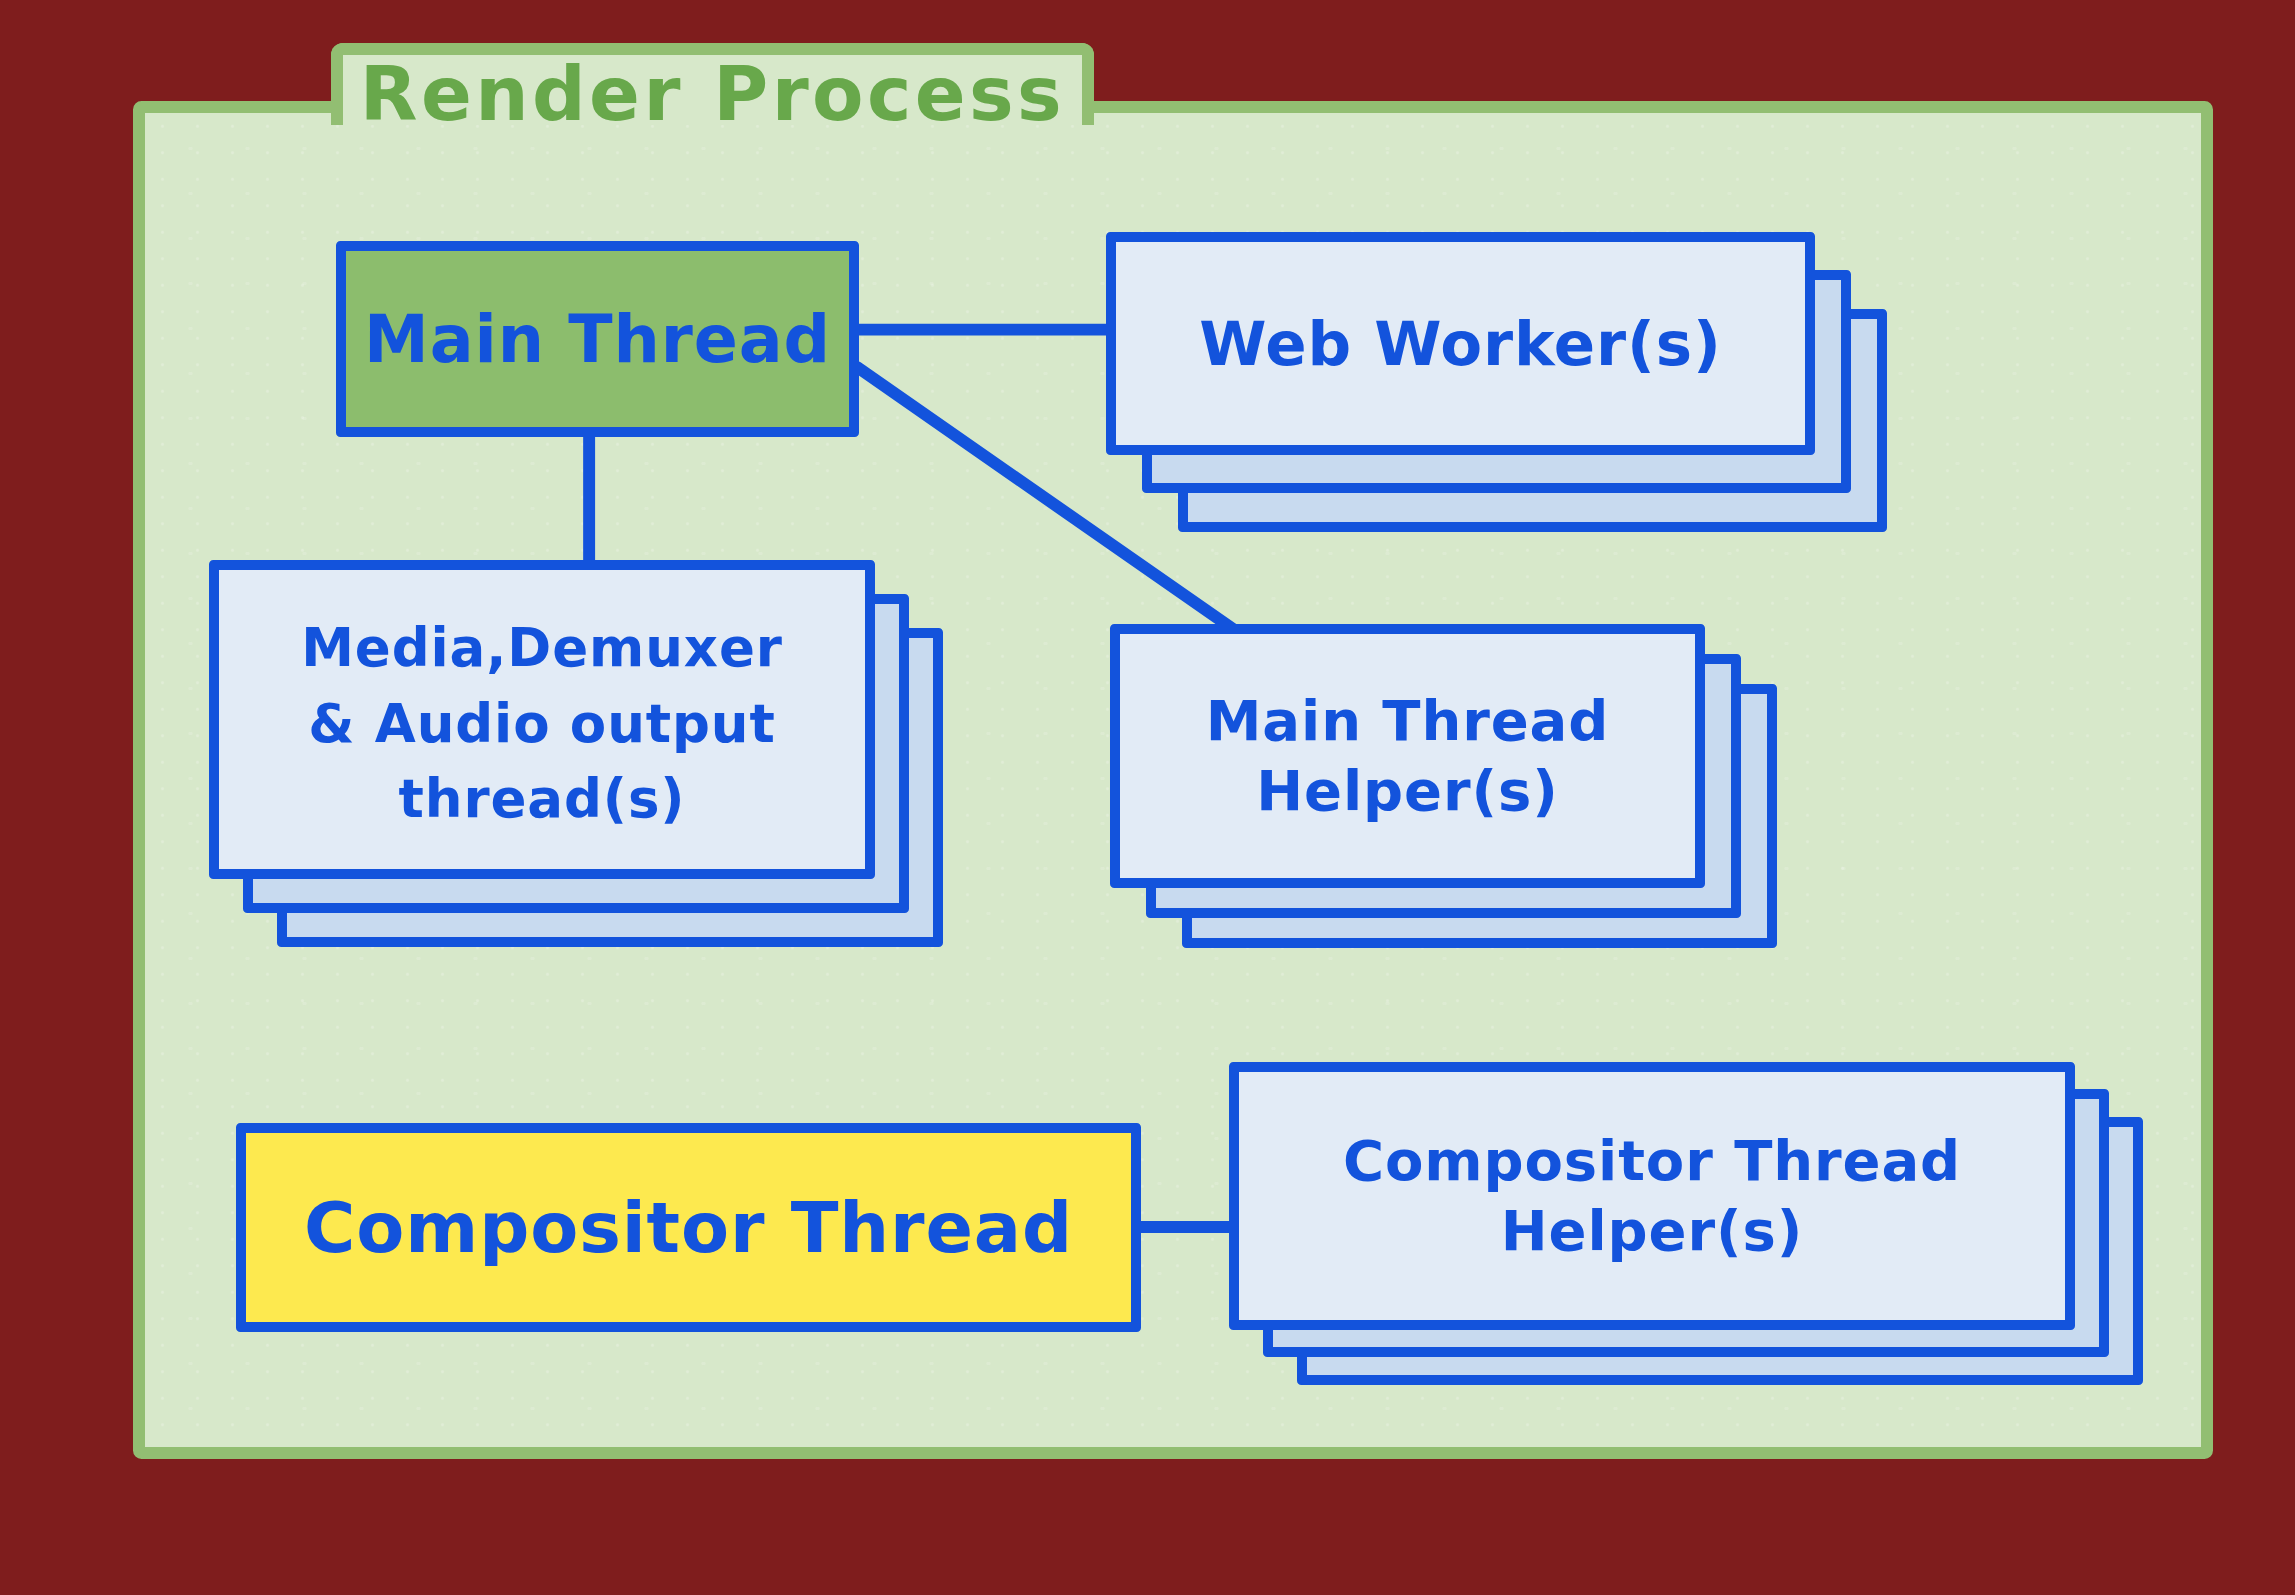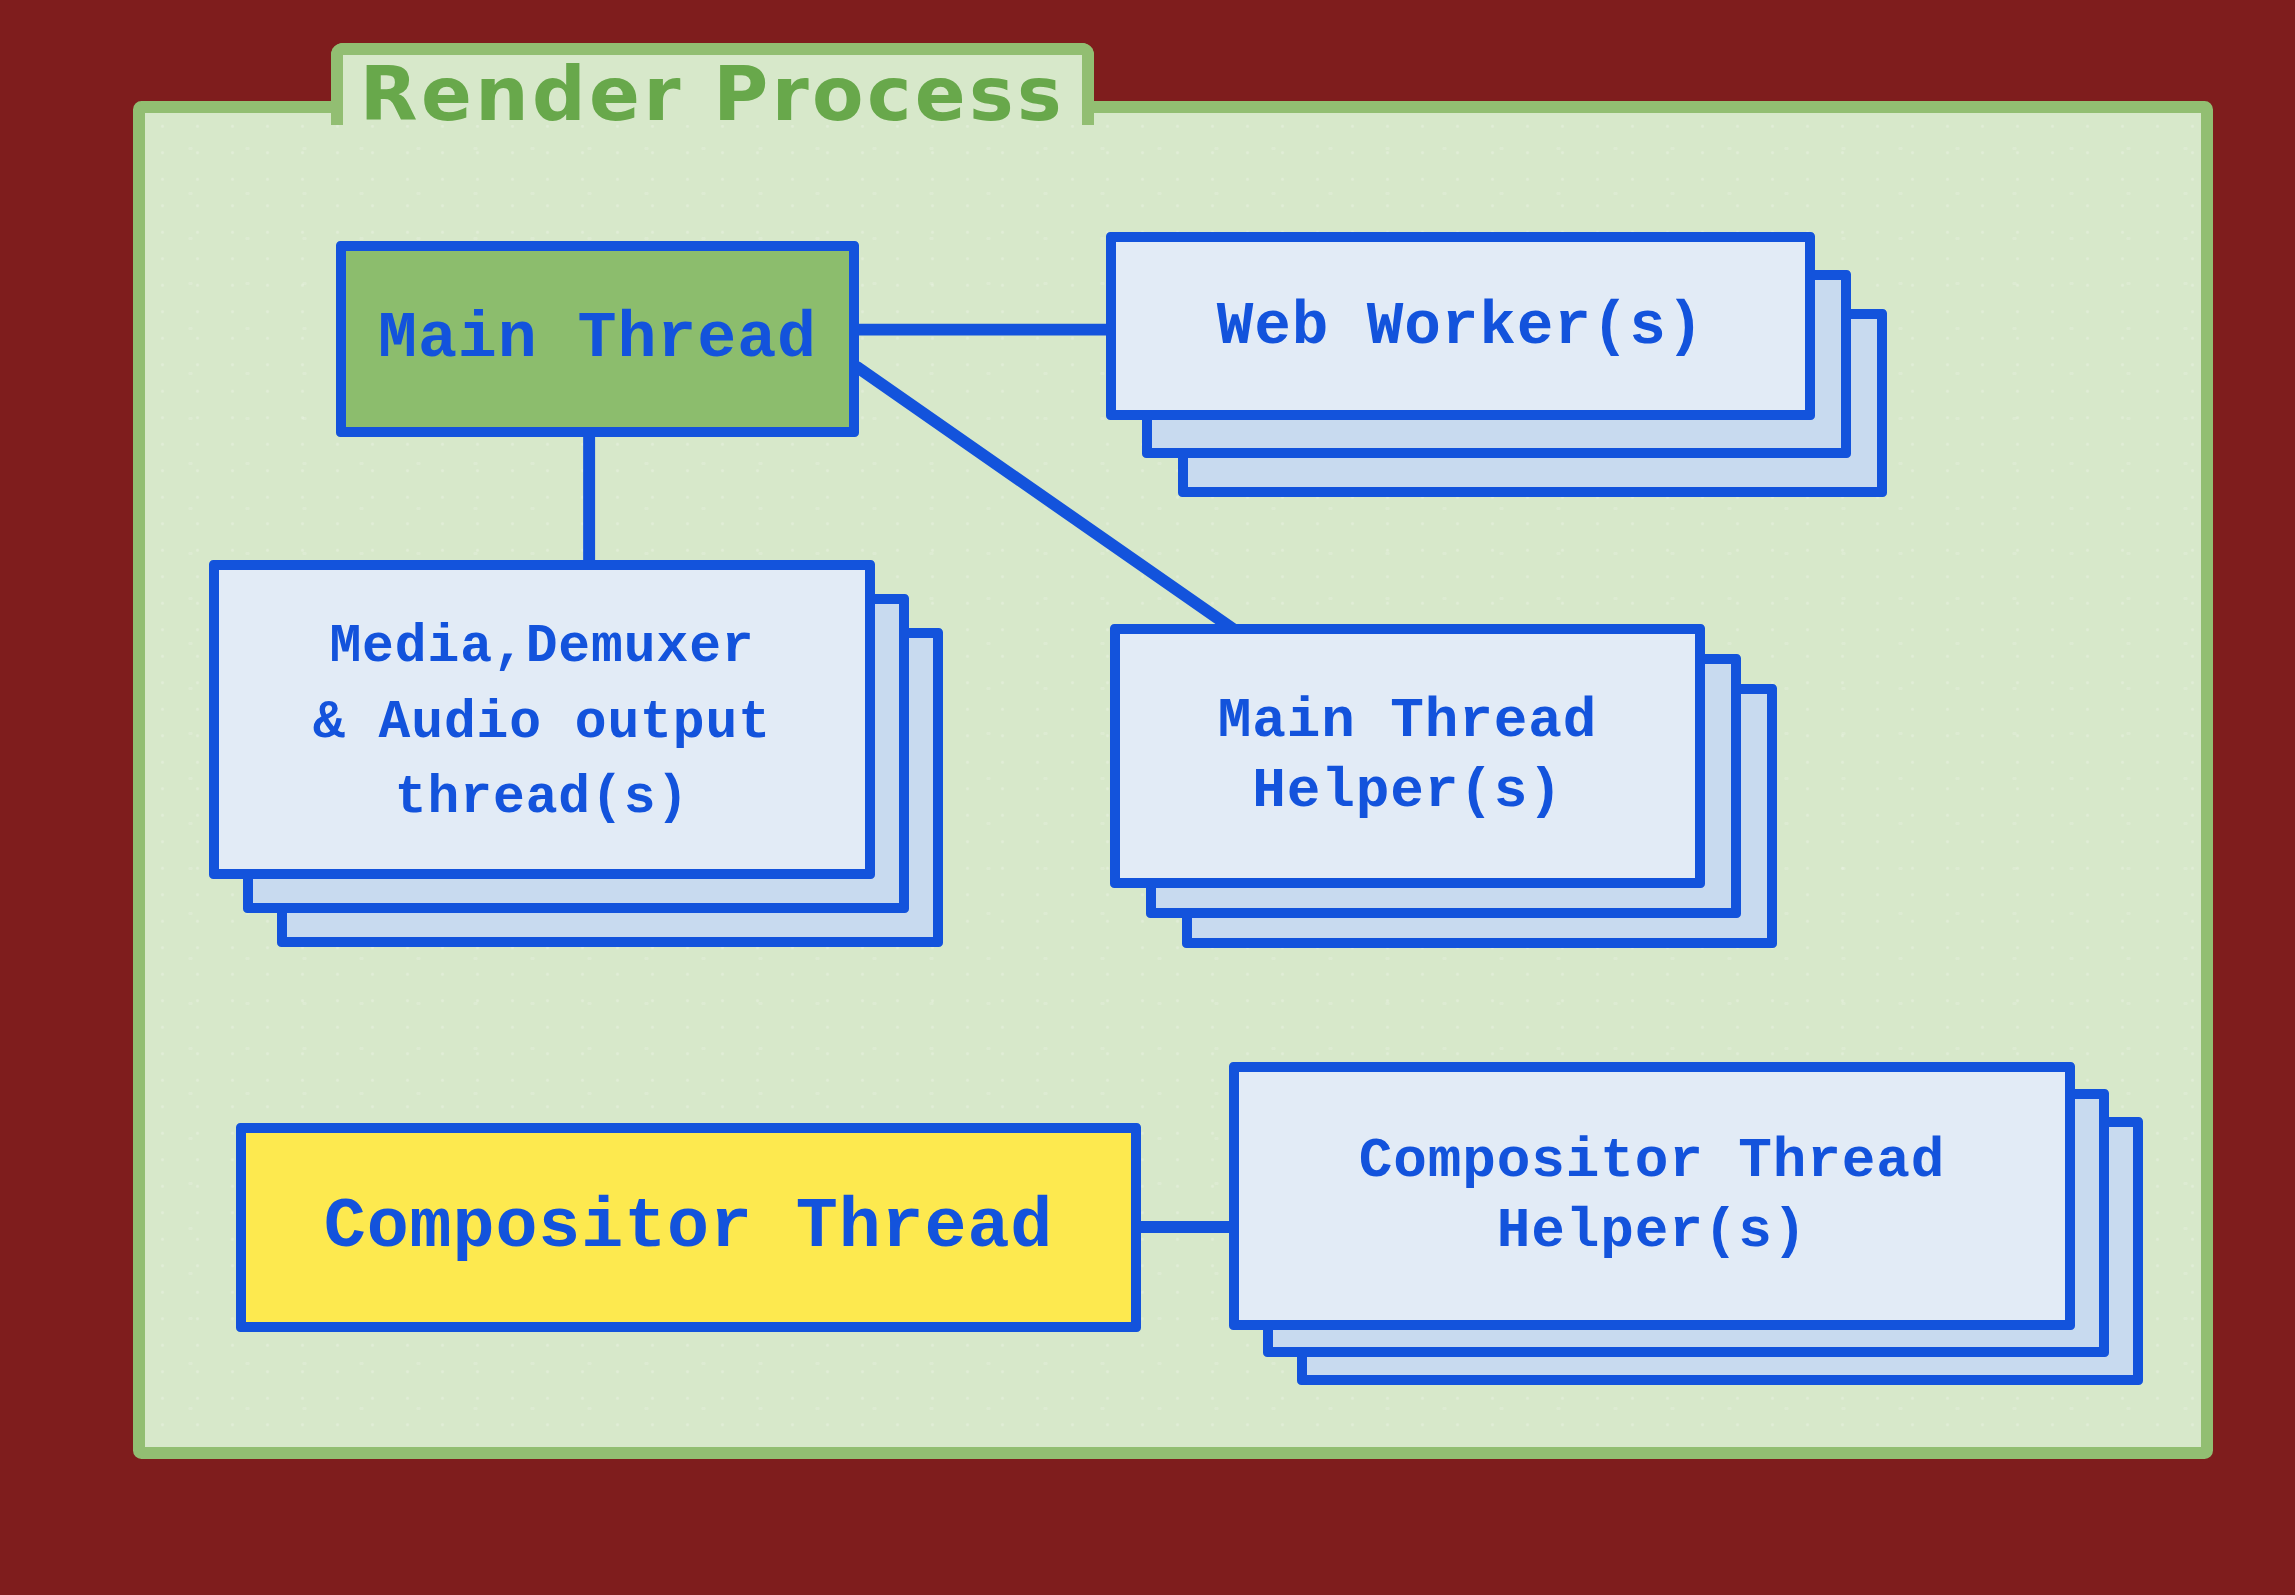--- a/index.html
+++ b/index.html
@@ -92,32 +92,31 @@
     flex-direction: column;
     align-items: center;
     justify-content: center;
   }
   .blue-text {
     color: #1353dc;
     font-weight: bold;
     text-align: center;
     letter-spacing: 0.9px;
     white-space: nowrap;
-    font-family: Liberation Mono, monospace;
   }
   
   #main-thread {
     left: 336px; top: 241px;
     width: 523px; height: 196px;
     background: #8cbd6d;
   }
   #main-thread .blue-text { font-size: 65px; }
 
   #web-workers { left: 1106px; top: 232px; width: 709px; height: 188px; }
-  #web-workers .card { width: 709px; height: 188px; }
+  #web-workers .card { width: 709px; height: 223px; }
   #web-workers .blue-text { font-size: 61px; }
 
   #media-threads { left: 209px; top: 560px; width: 666px; height: 319px; }
   #media-threads .card { width: 666px; height: 319px; }
   #media-threads .blue-text { font-size: 53px; line-height: 1.28; margin-top: 8px; }
 
   #main-thread-helpers { left: 1110px; top: 624px; width: 595px; height: 264px; }
   #main-thread-helpers .card { width: 595px; height: 264px; }
   #main-thread-helpers .blue-text { font-size: 56px; line-height: 1.25; }
 

